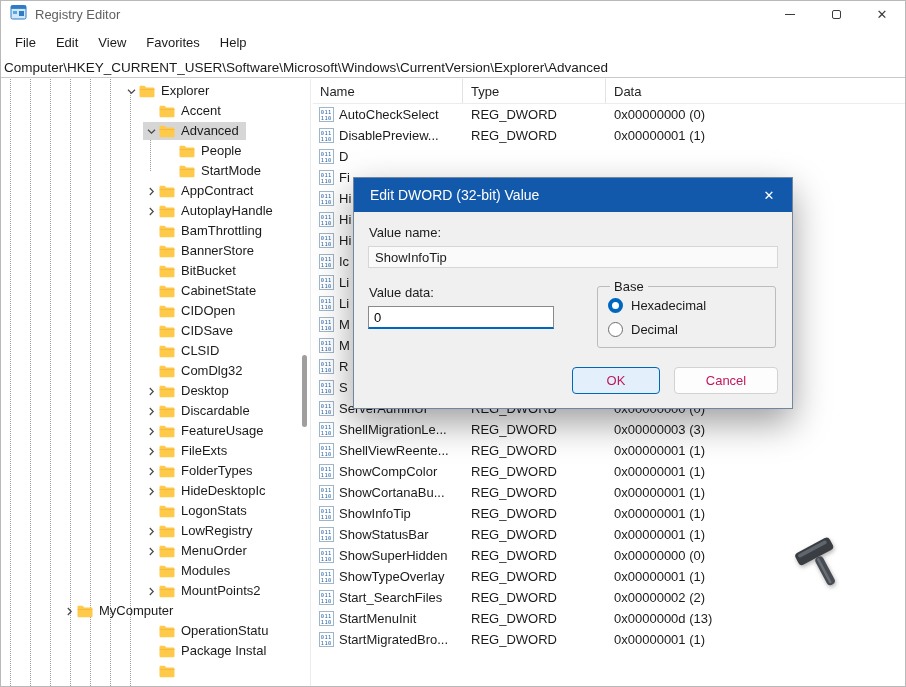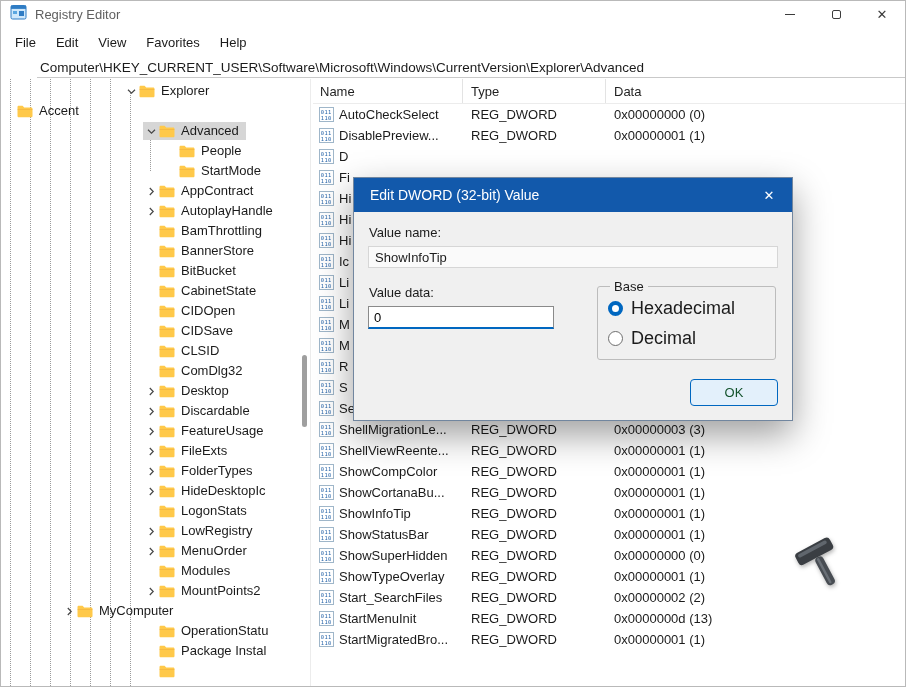--- a/index.html
+++ b/index.html
@@ -18,21 +18,21 @@
   .win-btn { width:46px; height:100%; display:flex; align-items:center; justify-content:center; color:#3c3c3c; font-size:12px; }
   .glyph-min { width:10px; height:1px; background:#3c3c3c; display:block; }
   .glyph-max { width:9px; height:9px; border:1px solid #3c3c3c; border-radius:2px; display:block; }
   .glyph-close { font-size:13px; color:#3c3c3c; }
 
   
   .menubar { height:30px; display:flex; align-items:center; padding-left:4px; font-size:13px; }
   .menu-item { padding:4px 10px; border-radius:3px; }
 
   
-  .addressbar { height:21px; display:flex; align-items:center; padding-left:3px; font-size:13.5px; border-bottom:1px solid #c9c9c9;margin-left:36px; }
+  .addressbar { height:21px; display:flex; align-items:center; padding-left:3px; font-size:13.5px; border-bottom:1px solid #c9c9c9; }
 
   
   .content { position:absolute; top:78px; left:0; right:0; bottom:0; }
 
   .tree-pane { position:absolute; left:0; top:0; width:310px; height:100%; overflow:hidden; border-right:1px solid #ececec; }
   .guides { position:absolute; inset:0; }
   .guide { position:absolute; top:0; bottom:0; width:0; border-left:1px dotted #9b9b9b; }
   .tree { position:relative; z-index:1; padding-top:2px; }
   .tree-item { height:20px; display:flex; align-items:center; font-size:13px; white-space:nowrap; }
   .tree-item .inner { display:flex; align-items:center; height:18px; padding-right:7px; }
@@ -71,26 +71,26 @@
   .fld-label { font-size:13px; margin:0 0 6px 1px; }
   .name-input { width:100%; height:22px; border:1px solid #d6d6d6; background:#fafafa; color:#1b1b1b;
                 font:13px "Liberation Sans","DejaVu Sans",sans-serif; padding:0 6px; margin-bottom:17px; outline:none; }
   .mid-row { display:flex; align-items:flex-start;gap:43px; }
   .left-col { width:198px; }
   .data-input { width:186px; height:23px; border:1px solid #8a8a8a; border-bottom:2px solid var(--accent,#0067c0);
                 background:#fff; font:13px "Liberation Sans","DejaVu Sans",sans-serif; padding:0 5px; outline:none; }
   .base-group { margin-left:auto; width:212px; border:1px solid #bcbcbc; border-radius:3px; padding:4px 10px 10px;
                 display:flex; flex-direction:column; gap:9px; margin-top:-6px; }
   .base-group legend { font-size:13px; padding:0 4px; margin-left:2px; }
-  .radio-row { display:flex; align-items:center; gap:8px; font-size:18px; }
+  .radio-row { display:flex; align-items:center; gap:8px; font-size:13px; }
   .radio { width:15px; height:15px; border-radius:50%; border:1px solid #6e6e6e; background:#fff; flex:none; }
   .radio.checked { border:4.5px solid var(--accent,#0067c0); }
   .btn-row { display:flex; justify-content:flex-end; gap:14px; margin-top:19px; }
   .btn { min-width:104px; height:27px; font:13px "Liberation Sans","DejaVu Sans",sans-serif;
-         background:#fdfdfd; border:1px solid #d2d2d2; border-radius:4px; color:#14532d; }
+         background:#fdfdfd; border:1px solid #d2d2d2; border-radius:4px; color:#be185d; }
   .btn-default { min-width:88px; background:var(--ok-button-bg,#e3f0fb); border:1px solid var(--accent,#0067c0); }
 
   
   .hammer { position:absolute; left:788px; top:530px; z-index:30; filter:drop-shadow(1px 2px 2px rgba(0,0,0,.3)); }
 </style>
 </head>
 <body>
 
 <div class="window">
 
@@ -153,21 +153,21 @@
       </span>
       <span class="node-icon">
         <svg width="16" height="13" viewBox="0 0 16 13">
           <path d="M0.5 2 C0.5 1.2 1.1 0.7 1.8 0.7 H5.6 L7.2 2.6 H14.2 C15 2.6 15.5 3.2 15.5 3.9 V11 C15.5 11.8 15 12.3 14.2 12.3 H1.8 C1.1 12.3 0.5 11.8 0.5 11 Z" fill="#FFC94A"></path>
           <path d="M0.5 4.1 H15.5 V4.9 H0.5 Z" fill="#E9A83C" opacity="0.55"></path>
         </svg>
       </span>
       <span class="label">Explorer</span>
     </div>
   </div>
-          <div class="tree-item chev-none" style="">
+          <div class="tree-item chev-none" style="padding-left: 142px;">
     <div class="inner">
       <span class="chev">
         
         
       </span>
       <span class="node-icon">
         <svg width="16" height="13" viewBox="0 0 16 13">
           <path d="M0.5 2 C0.5 1.2 1.1 0.7 1.8 0.7 H5.6 L7.2 2.6 H14.2 C15 2.6 15.5 3.2 15.5 3.9 V11 C15.5 11.8 15 12.3 14.2 12.3 H1.8 C1.1 12.3 0.5 11.8 0.5 11 Z" fill="#FFC94A"></path>
           <path d="M0.5 4.1 H15.5 V4.9 H0.5 Z" fill="#E9A83C" opacity="0.55"></path>
         </svg>
@@ -1050,20 +1050,21 @@
             <span>Hexadecimal</span>
           </label>
           <label class="radio-row">
             <span class="radio"></span>
             <span>Decimal</span>
           </label>
         </fieldset>
       </div>
       <div class="btn-row">
         <button class="btn btn-default">OK</button>
+        <button class="btn">Cancel</button>
       </div>
     </div>
   </div>
 
   <svg class="hammer" width="62" height="62" viewBox="0 0 64 64">
     <g transform="rotate(-28 32 28)">
       <rect x="10" y="12" width="40" height="14" rx="4" fill="#3a3e43"></rect>
       <rect x="13" y="14" width="33" height="4" rx="2" fill="#60666d"></rect>
       <rect x="26" y="26" width="9" height="32" rx="4" fill="#484d53"></rect>
       <rect x="28.5" y="27" width="2.5" height="29" rx="1" fill="#6a7077"></rect>

